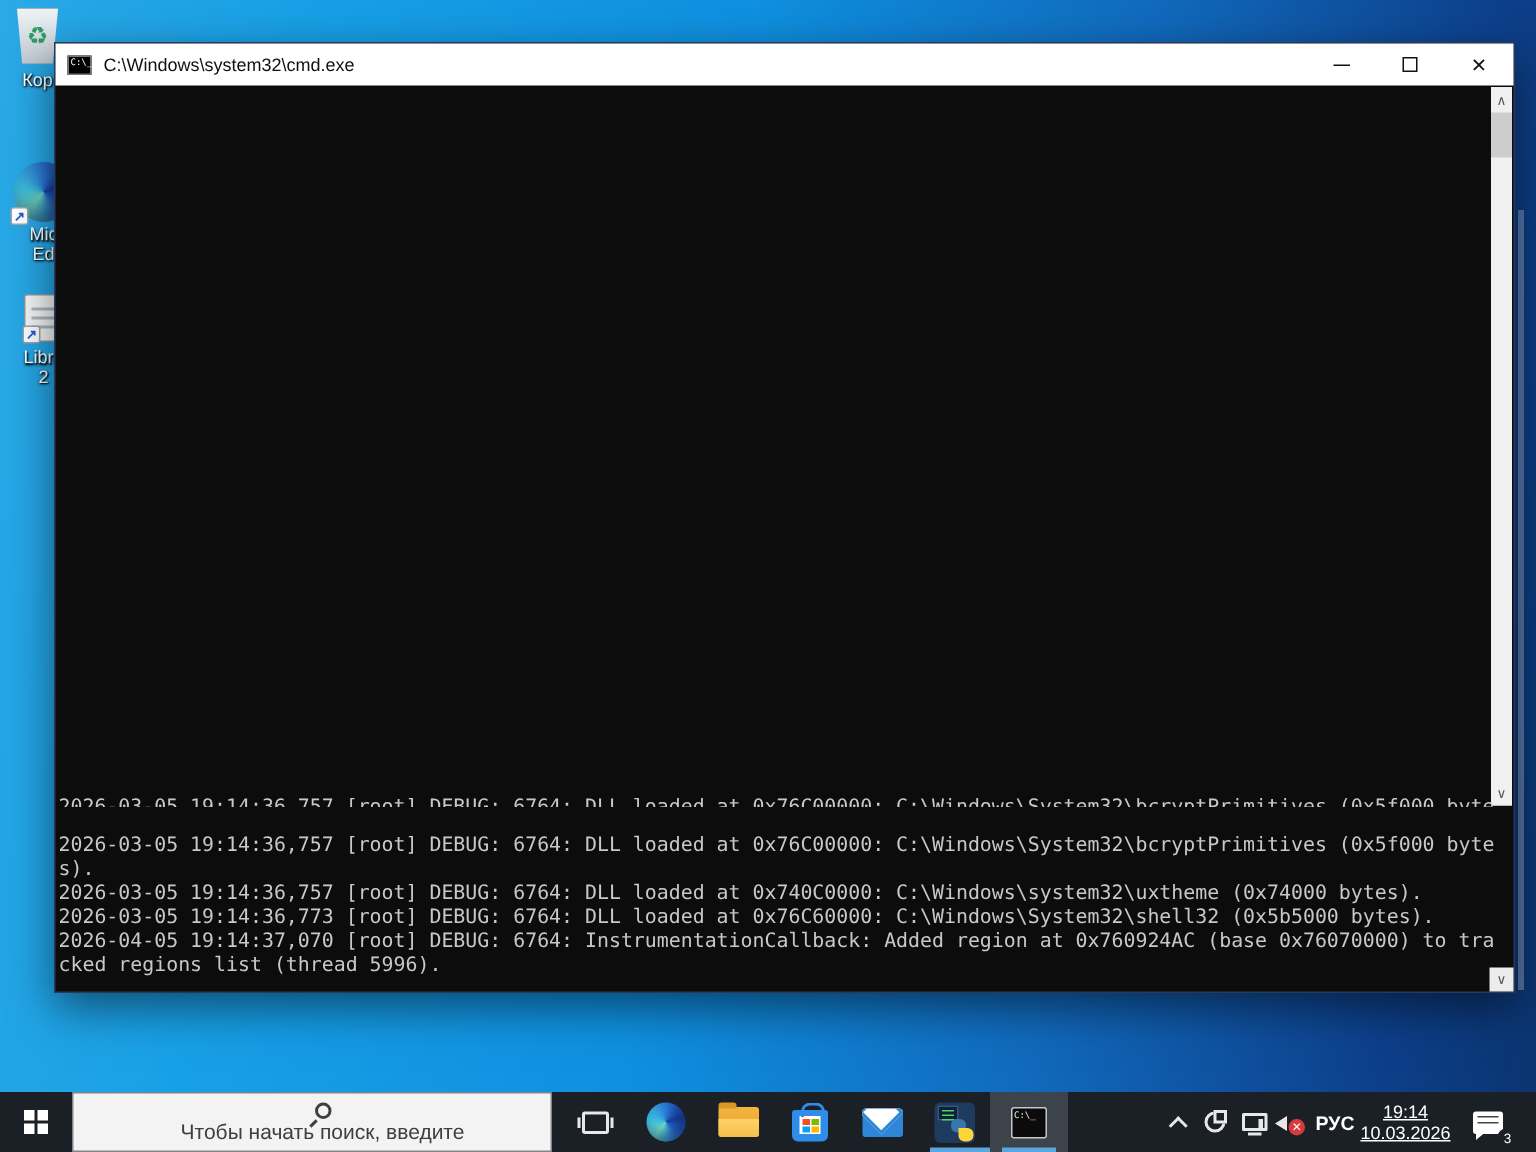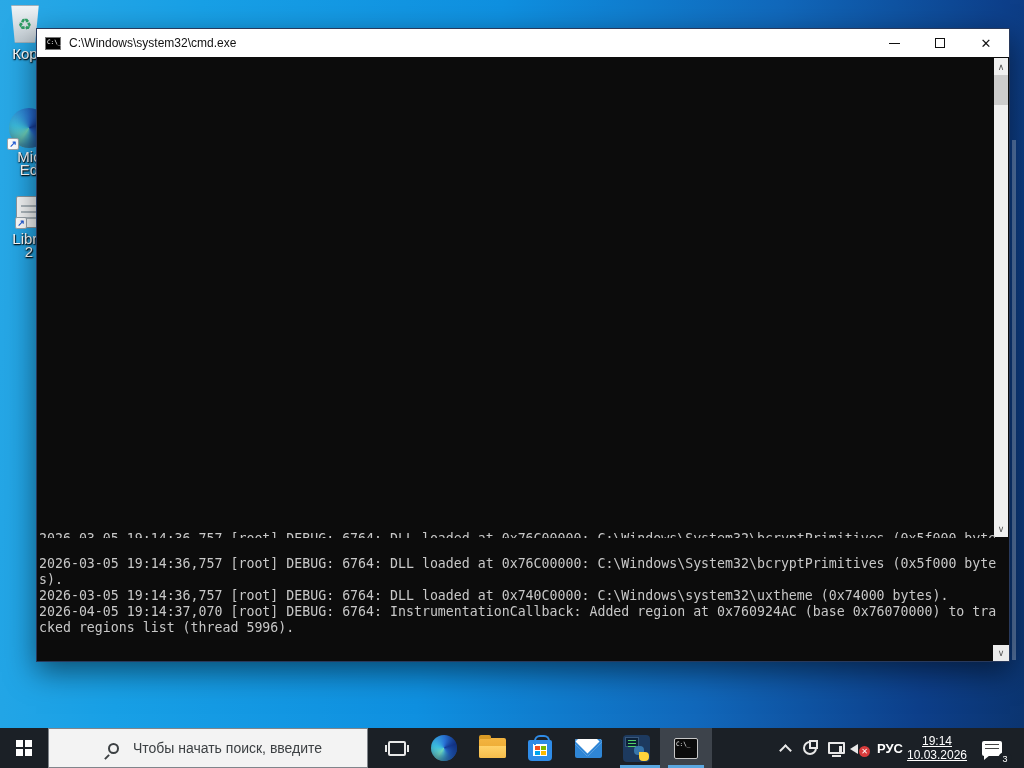--- a/index.html
+++ b/index.html
@@ -5,21 +5,21 @@
   * { margin:0; padding:0; box-sizing:border-box; }
   html,body { width:1024px; height:768px; overflow:hidden; font-family:"Liberation Sans",sans-serif; }
   .stage { position:relative; width:1024px; height:768px; overflow:hidden; }
 
   
   .desktop { position:absolute; inset:0;
     background:linear-gradient(97deg,#2aa9e6 0%,#18a0e6 18%,#0f90e0 45%,#1168bb 70%,#0d3f8a 90%,#0b346f 100%); }
   .beam { position:absolute; left:1012px; top:140px; width:4px; height:520px; background:rgba(220,230,240,.35); }
 
   .dicon { position:absolute; width:46px; text-align:center; z-index:1; }
-  .dicon .lbl { font-size:15px; color:#fff; line-height:13px;
+  .dicon .lbl { font-size:12px; color:#fff; line-height:13px;
     text-shadow:0 1px 2px rgba(0,0,0,.9),1px 1px 1px rgba(0,0,0,.8); }
   .bin-body { width:30px; height:38px; margin:0 auto 4px auto;
     background:linear-gradient(#eef3f6,#c2ccd3); border:1px solid #9fb0ba;
     clip-path:polygon(4% 0,96% 0,84% 100%,16% 100%);
     display:flex; align-items:center; justify-content:center; }
   .bin-body span { font-size:16px; color:#2f9e64; }
   .edge-ball { width:40px; height:40px; border-radius:50%; margin:0 auto 2px auto; position:relative;
     background:conic-gradient(from 215deg,#7be6c3,#3ec2e2 18%,#2a74d8 42%,#173f9c 60%,#2a74d8 78%,#54cdd8 92%,#7be6c3);
     box-shadow:inset -6px -8px 14px rgba(10,30,90,.55); }
   .libre-page { width:26px; height:32px; margin:0 auto 4px auto; position:relative;
@@ -55,21 +55,21 @@
   .clipline div { font-family:"DejaVu Sans Mono",monospace; font-size:13.25px; line-height:16px;
     color:#c8c8c8; white-space:pre; margin-top:-1px; }
   .logblock { position:absolute; left:2px; top:527px; width:958px; }
   .logline { font-family:"DejaVu Sans Mono",monospace; font-size:13.25px; line-height:16px;
     color:#c8c8c8; white-space:pre; overflow:hidden; }
   .mini-down { position:absolute; left:956px; top:616px; width:16px; height:16px; background:#ececec;
     color:#555; font-size:9px; display:flex; align-items:center; justify-content:center; }
 
   
   .taskbar { position:absolute; left:0; bottom:0; width:1024px; height:40px; background:#1b2026; z-index:10; }
-  .tb-slot { position:absolute; top:0; height:40px; display:flex; align-items:center; justify-content:center; }
+  .tb-slot { position:absolute; top:0; height:40px; display:flex; align-items:center; justify-content:center;flex-direction:column; }
   .start { left:0; width:48px; }
   .winlogo { width:16px; height:16px; display:grid; grid-template-columns:7px 7px; grid-template-rows:7px 7px; gap:2px; }
   .winlogo i { background:#fff; }
   .search { left:48px; width:320px; background:#f3f3f3; border:1px solid #80858b; display:flex; align-items:center; }
   .mag { width:11px; height:11px; border:2px solid #3c4043; border-radius:50%; margin-left:14px; position:relative; }
   .mag::after { content:""; position:absolute; width:2px; height:6px; background:#3c4043;
     left:-4px; top:9px; transform:rotate(45deg); }
   .search-text { margin-left:14px; font-size:14px; color:#3c4043; }
   .taskview { left:374px; width:46px; }
   .tv { width:18px; height:15px; border:2px solid #e8e8e8; border-radius:2px; position:relative; }
@@ -190,20 +190,21 @@
     </div>
 
     <div class="clipline">
       <div>2026-03-05 19:14:36,757 [root] DEBUG: 6764: DLL loaded at 0x76C00000: C:\Windows\System32\bcryptPrimitives (0x5f000 byte</div>
     </div>
 
     <div class="logblock">
       <div class="logline">2026-03-05 19:14:36,757 [root] DEBUG: 6764: DLL loaded at 0x76C00000: C:\Windows\System32\bcryptPrimitives (0x5f000 byte</div>
       <div class="logline">s).</div>
       <div class="logline">2026-03-05 19:14:36,757 [root] DEBUG: 6764: DLL loaded at 0x740C0000: C:\Windows\system32\uxtheme (0x74000 bytes).</div>
+      <div class="logline">2026-03-05 19:14:36,773 [root] DEBUG: 6764: DLL loaded at 0x76C60000: C:\Windows\System32\shell32 (0x5b5000 bytes).</div>
       <div class="logline">2026-04-05 19:14:37,070 [root] DEBUG: 6764: InstrumentationCallback: Added region at 0x760924AC (base 0x76070000) to tra</div>
       <div class="logline">cked regions list (thread 5996).</div>
     </div>
 
     <div class="mini-down">∨</div>
   </div>
 
   <div class="taskbar">
 
     <div class="tb-slot start">

